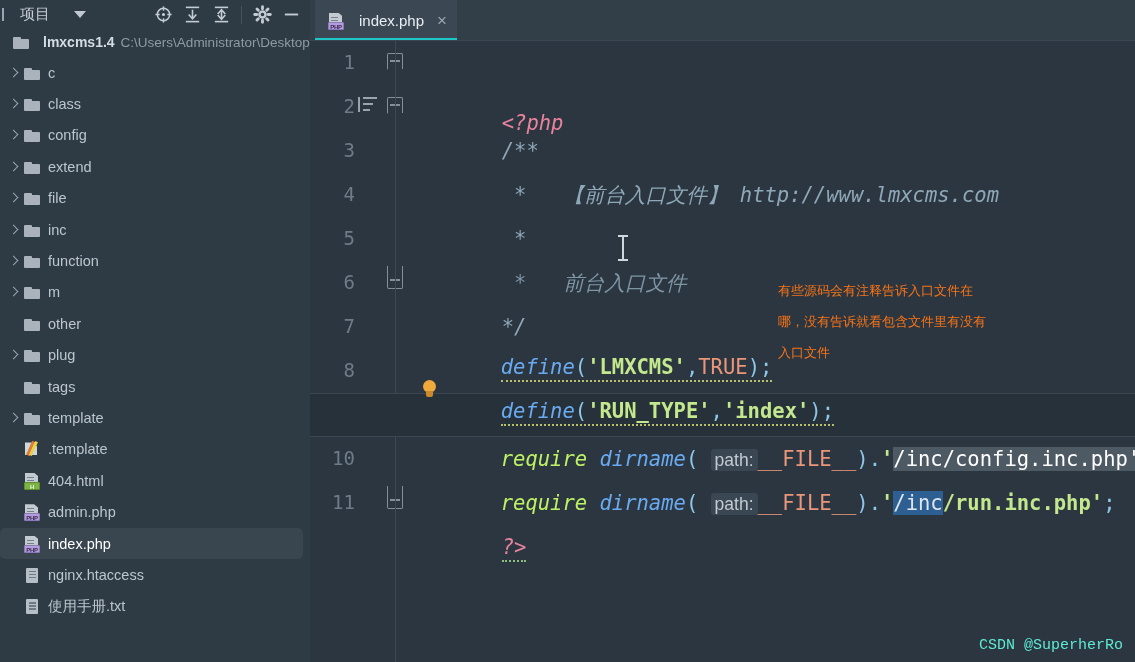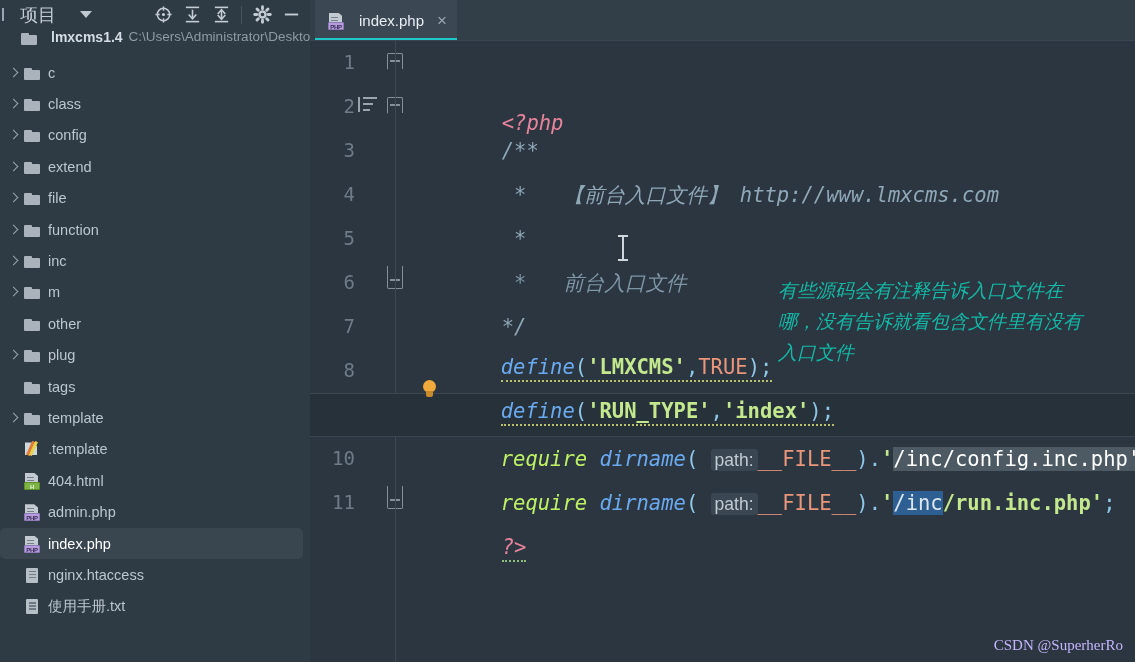--- a/index.html
+++ b/index.html
@@ -15,36 +15,36 @@
   #sidebar{
     position:absolute;left:0;top:0;width:310px;height:662px;
     background:#2e3a44;
   }
   #project-toolbar{
     position:relative;height:29px;background:#2e3a44;
     display:flex;align-items:center;
   }
   .proj-label{
     display:flex;align-items:center;gap:6px;
-    padding-left:2px;color:#c4ccd4;font-size:18px;
+    padding-left:2px;color:#c4ccd4;font-size:15px;
   }
   .proj-tab-icon{
     width:9px;height:13px;border-left:2px solid #9aa7b2;
     display:inline-block;margin-right:1px;
   }
   .caret-down{
     width:0;height:0;border-left:6px solid transparent;border-right:6px solid transparent;
     border-top:7px solid #c0c8d0;margin-left:18px;
   }
   .tb-icons{position:absolute;right:6px;top:0;height:29px;display:flex;align-items:center;gap:3px;}
   .tb-btn{width:26px;height:26px;display:flex;align-items:center;justify-content:center;border-radius:3px;}
   .tb-sep{width:1px;height:18px;background:#46525c;margin:0 4px;}
 
   #project-root{
-    height:26px;display:flex;align-items:flex-start;gap:6px;padding-left:20px;
+    height:26px;display:flex;align-items:center;gap:6px;padding-left:12px;
     color:#c9d1d9;font-size:14px;white-space:nowrap;overflow:hidden;
   }
   #project-root .rootname{font-weight:bold;color:#d5dde4;}
   #project-root .rootpath{color:#8e9aa4;font-size:13.5px;}
 
   #tree{position:absolute;top:57px;left:0;right:0;bottom:0;overflow:hidden;}
   .tree-row{
     height:31.4px;display:flex;align-items:center;
     padding-left:6px;color:#bcc6ce;font-size:14.5px;white-space:nowrap;
     position:relative;
@@ -170,32 +170,32 @@
     border-bottom:2px dotted #b8c06a;padding-bottom:1px;
   }
   .squig-g{border-bottom:2px dotted #8cc07a;padding-bottom:1px;}
   .bulb{
     position:absolute;width:17px;height:19px;
   }
   .bulb .b{position:absolute;left:2px;top:0;width:13px;height:13px;border-radius:50%;background:#f0a93b;}
   .bulb .s{position:absolute;left:5px;top:11px;width:7px;height:6px;background:#c98a2c;border-radius:0 0 2px 2px;}
 
   #annotation{
-    position:absolute;color:#14b8a6;font-size:19px;line-height:31px;
-    font-family:"DejaVu Sans","Liberation Sans",sans-serif;white-space:pre-line;font-style:italic;
+    position:absolute;color:#f97316;font-size:13px;line-height:31px;
+    font-family:"DejaVu Sans","Liberation Sans",sans-serif;white-space:pre-line;
   }
   #caret-ibeam{position:absolute;width:2px;height:26px;background:#cfd6dc;}
   #caret-ibeam::before,#caret-ibeam::after{
     content:"";position:absolute;left:-4px;width:10px;height:2px;background:#cfd6dc;
   }
   #caret-ibeam::before{top:0;}
   #caret-ibeam::after{bottom:0;}
   #watermark{
-    position:absolute;right:12px;bottom:8px;color:#c4b5fd;font-size:15px;
-    font-family:Liberation Serif, serif;
+    position:absolute;right:12px;bottom:8px;color:#5eead4;font-size:15px;
+    font-family:Liberation Mono, monospace;
   }
 </style>
 </head>
 <body>
 
 <div id="app">
 
   <div id="sidebar">
 
     <div id="project-toolbar">
@@ -285,26 +285,26 @@
           <span>extend</span>
         </div>
         <div class="tree-row">
           <span class="twisty has"></span>
           <span class="ic folder"></span>
           <span>file</span>
         </div>
         <div class="tree-row">
           <span class="twisty has"></span>
           <span class="ic folder"></span>
+          <span>inc</span>
+        </div>
+        <div class="tree-row">
+          <span class="twisty has"></span>
+          <span class="ic folder"></span>
           <span>function</span>
-        </div>
-        <div class="tree-row">
-          <span class="twisty has"></span>
-          <span class="ic folder"></span>
-          <span>inc</span>
         </div>
         <div class="tree-row">
           <span class="twisty has"></span>
           <span class="ic folder"></span>
           <span>m</span>
         </div>
         <div class="tree-row">
           <span class="twisty"></span>
           <span class="ic folder"></span>
           <span>other</span>

